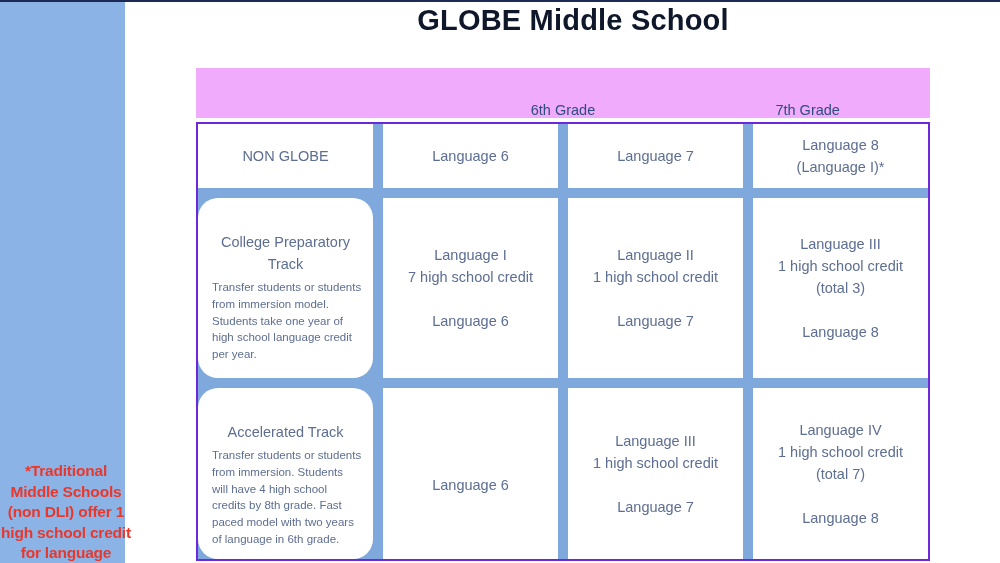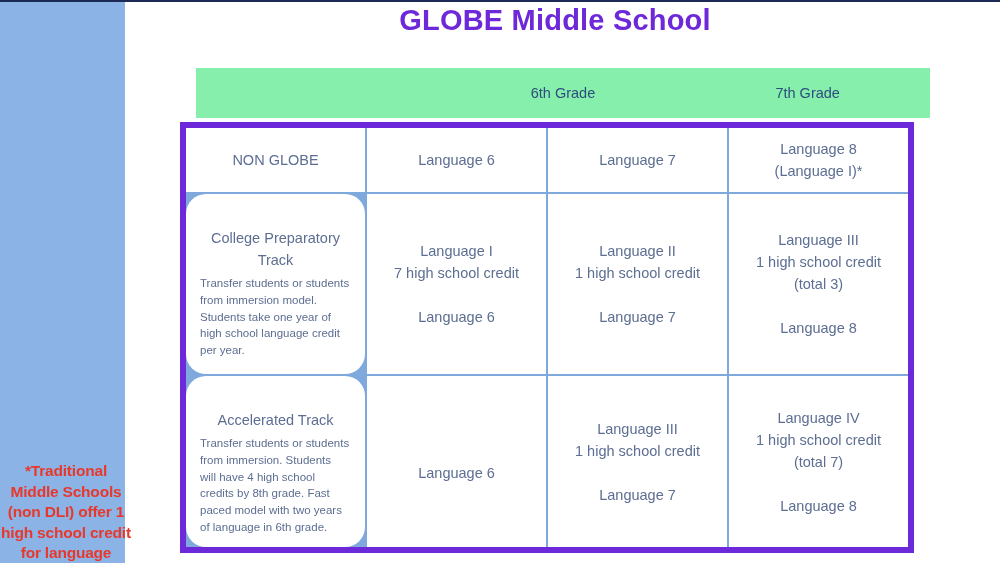--- a/index.html
+++ b/index.html
@@ -31,53 +31,54 @@
     text-align: center;
     color: #e8382c;
     font-weight: bold;
     font-size: 15.5px;
     line-height: 20.5px;
     white-space: pre-line;
     letter-spacing: -0.2px;
   }
   .page-title {
     position: absolute;
-    left: 188px; top: 4px;
+    left: 206px; top: 4px;
     width: 734px;
     text-align: center;
-    color: #6d28d9;
+    color: #0f172a;
     font-size: 29px;
     font-weight: bold;
     letter-spacing: 0.2px;
   }
   .header-bar {
     position: absolute;
     left: 196px; top: 68px;
     width: 734px; height: 50px;
-    background: #86efac;
+    background: #f0abfc;
     display: flex;
+    align-items: flex-end;
   }
   .hcell {
     flex: 1 1 25%;
     display: flex;
     align-items: center;
     justify-content: center;
     color: #2f4c7e;
     font-size: 14.5px;
   }
   .grid {
     position: absolute;
-    left: 180px; top: 122px;
+    left: 196px; top: 122px;
     width: 734px;
     display: grid;
     grid-template-columns: 1fr 1fr 1fr 1fr;
     grid-template-rows: 64px 180px 171px;
-    gap: 2px;
+    gap: 10px;
     background: #7fa8dc;
-    border: 6px solid #6d28d9;
+    border: 2px solid #6d28d9;
   }
   .cell {
     background: #ffffff;
     color: #5d6e92;
     overflow: hidden;
   }
   .cell-center {
     display: flex;
     flex-direction: column;
     align-items: center;

